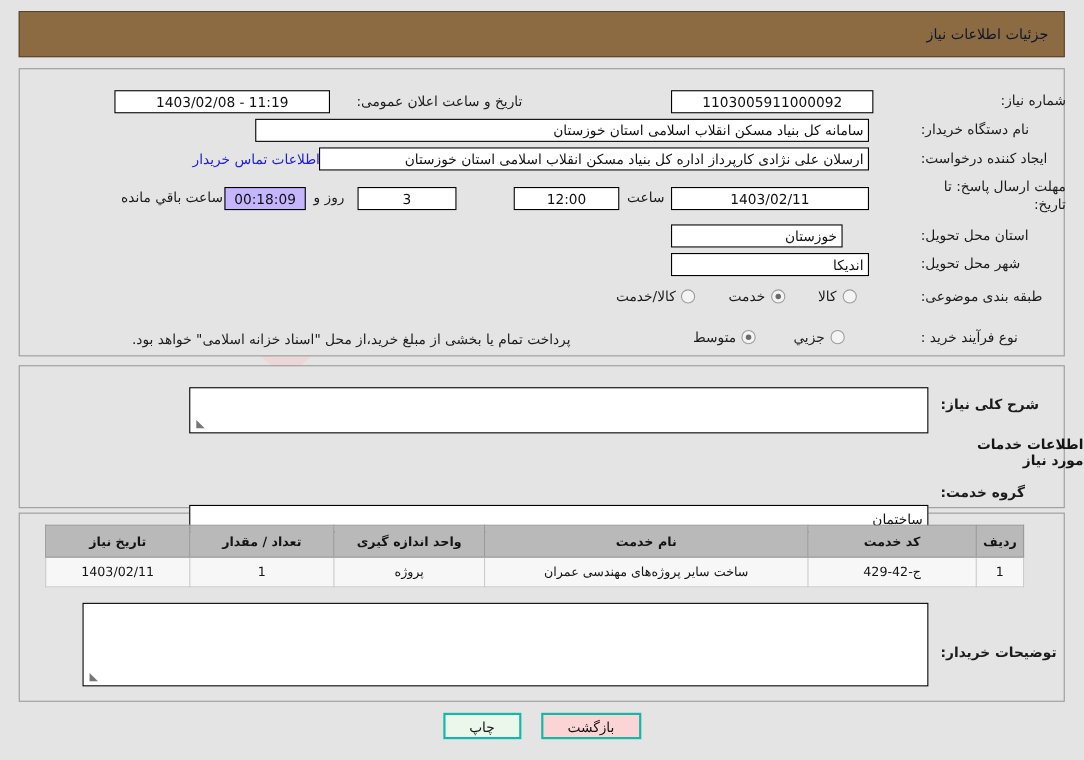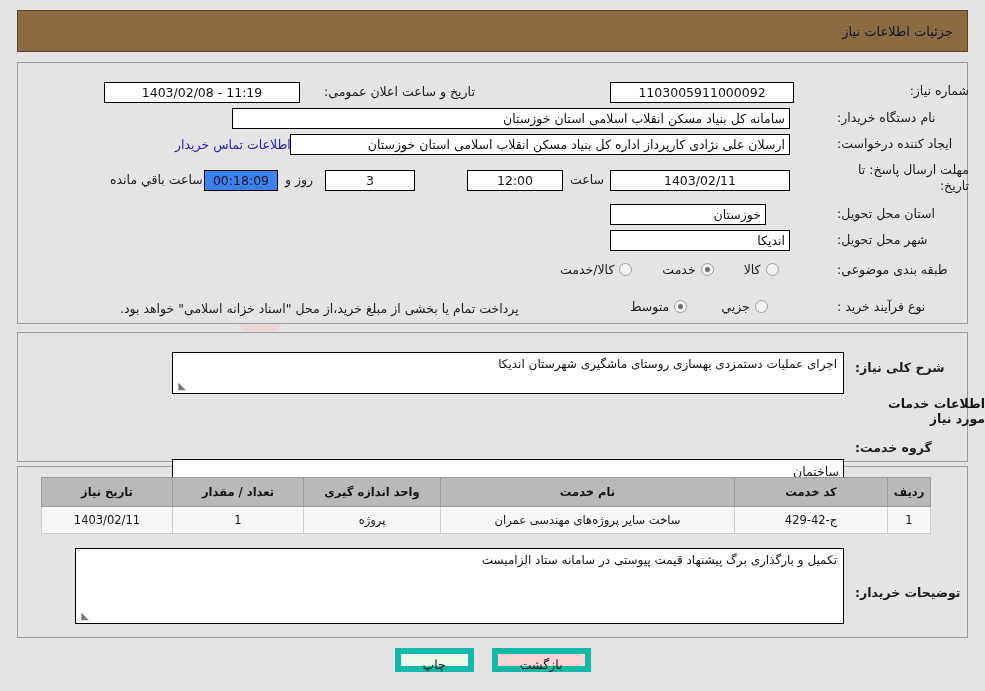--- a/index.html
+++ b/index.html
@@ -131,21 +131,21 @@
     line-height: 19px;
     font-size: 12.5px;
     color: #111;
     padding: 0 4px;
     text-align: center;
     overflow: hidden;
     white-space: nowrap;
   }
   .fld.rtltext { text-align: right; }
   .fld.num { direction: ltr; text-align: center; font-family: "DejaVu Sans", sans-serif; }
-  .fld.countdown { background: #3b82f6; }
+  .fld.countdown { background: #c4b5fd; }
   .link {
     color: #2121c8;
     font-size: 12.5px;
     text-decoration: none;
     cursor: pointer;
   }
 
   
   .radio {
     width: 13px; height: 13px;
@@ -234,21 +234,21 @@
   .btnbar {
     position: absolute;
     left: 0; right: 0;
     top: 648px;
     display: flex;
     justify-content: center;
     gap: 18px;
     z-index: 10;
   }
   .btn {
-    border: 6px solid #14b8a6;
+    border: 2px solid #14b8a6;
     font-size: 12.5px;
     padding: 3px 22px;
     cursor: pointer;
     box-sizing: border-box;
     height: 24px;
     line-height: 16px;
   }
   .btn-print  { background: #eaf7ea; color: #111; }
   .btn-back   { background: #fbd5d5; color: #111; }
 </style>
@@ -323,21 +323,20 @@
   <span class="ropt">
     <span class="radio sel"></span>
     <span>متوسط</span>
   </span>
 </div>
 <div class="note-text" style="position:absolute; left:120px; top:301px; z-index:9;">پرداخت تمام یا بخشی از مبلغ خرید،از محل "اسناد خزانه اسلامی" خواهد بود.</div>
 
 <div class="panel" id="panel-desc"></div>
 <div class="lbl" style="position:absolute; left:855px; top:360px; z-index:9; font-weight:bold;">شرح کلی نیاز:</div>
 <div class="ta" style="position:absolute; left:172px; top:352px; width:672px; height:42px; z-index:9;">
-  <span>اجرای عملیات دستمزدی بهسازی روستای  ماشگیری شهرستان اندیکا</span>
   <span class="grip">◣</span>
 </div>
 <div class="sect-title" style="left:855px; top:396px; z-index:9;">اطلاعات خدمات مورد نیاز</div>
 
 <div class="lbl" style="position:absolute; left:855px; top:440px; z-index:9; font-weight:bold;">گروه خدمت:</div>
 <div class="fld rtltext" style="position:absolute; left:172px; top:435px; width:672px; height:25px; line-height:23px; z-index:9;margin-top:24px;">ساختمان</div>
 
 <div class="panel" id="panel-table"></div>
 
 <table class="grid">
@@ -358,20 +357,19 @@
       <td>ساخت سایر پروژه‌های مهندسی عمران</td>
       <td>پروژه</td>
       <td class="num">1</td>
       <td class="num">1403/02/11</td>
     </tr>
   </tbody>
 </table>
 
 <div class="lbl" style="position:absolute; left:855px; top:585px; z-index:9; font-weight:bold;">توضیحات خریدار:</div>
 <div class="ta" style="position:absolute; left:75px; top:548px; width:769px; height:76px; z-index:9;">
-  <span>تکمیل و بارگذاری برگ پیشنهاد قیمت پیوستی در سامانه ستاد الزامیست</span>
   <span class="grip">◣</span>
 </div>
 
 <div class="btnbar">
   <button class="btn btn-back">بازگشت</button>
   <button class="btn btn-print">چاپ</button>
 </div>
 
 </body></html>

